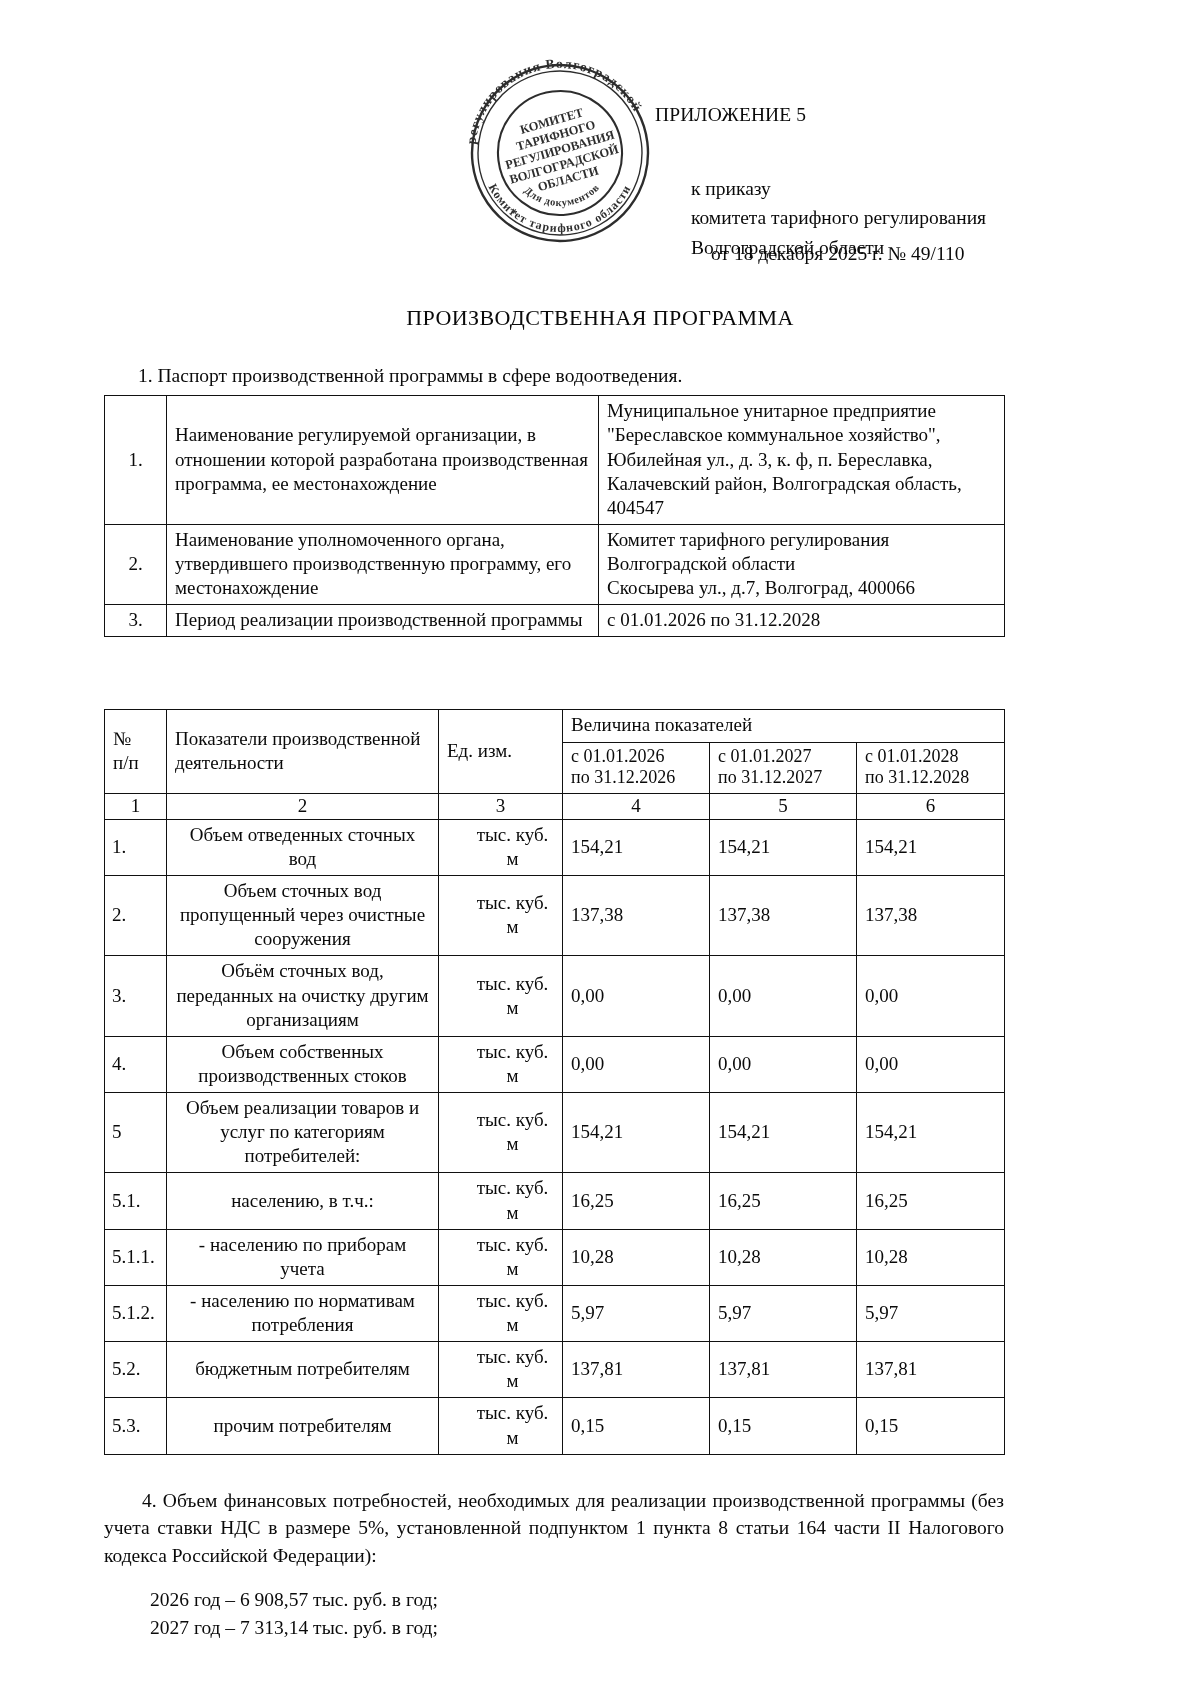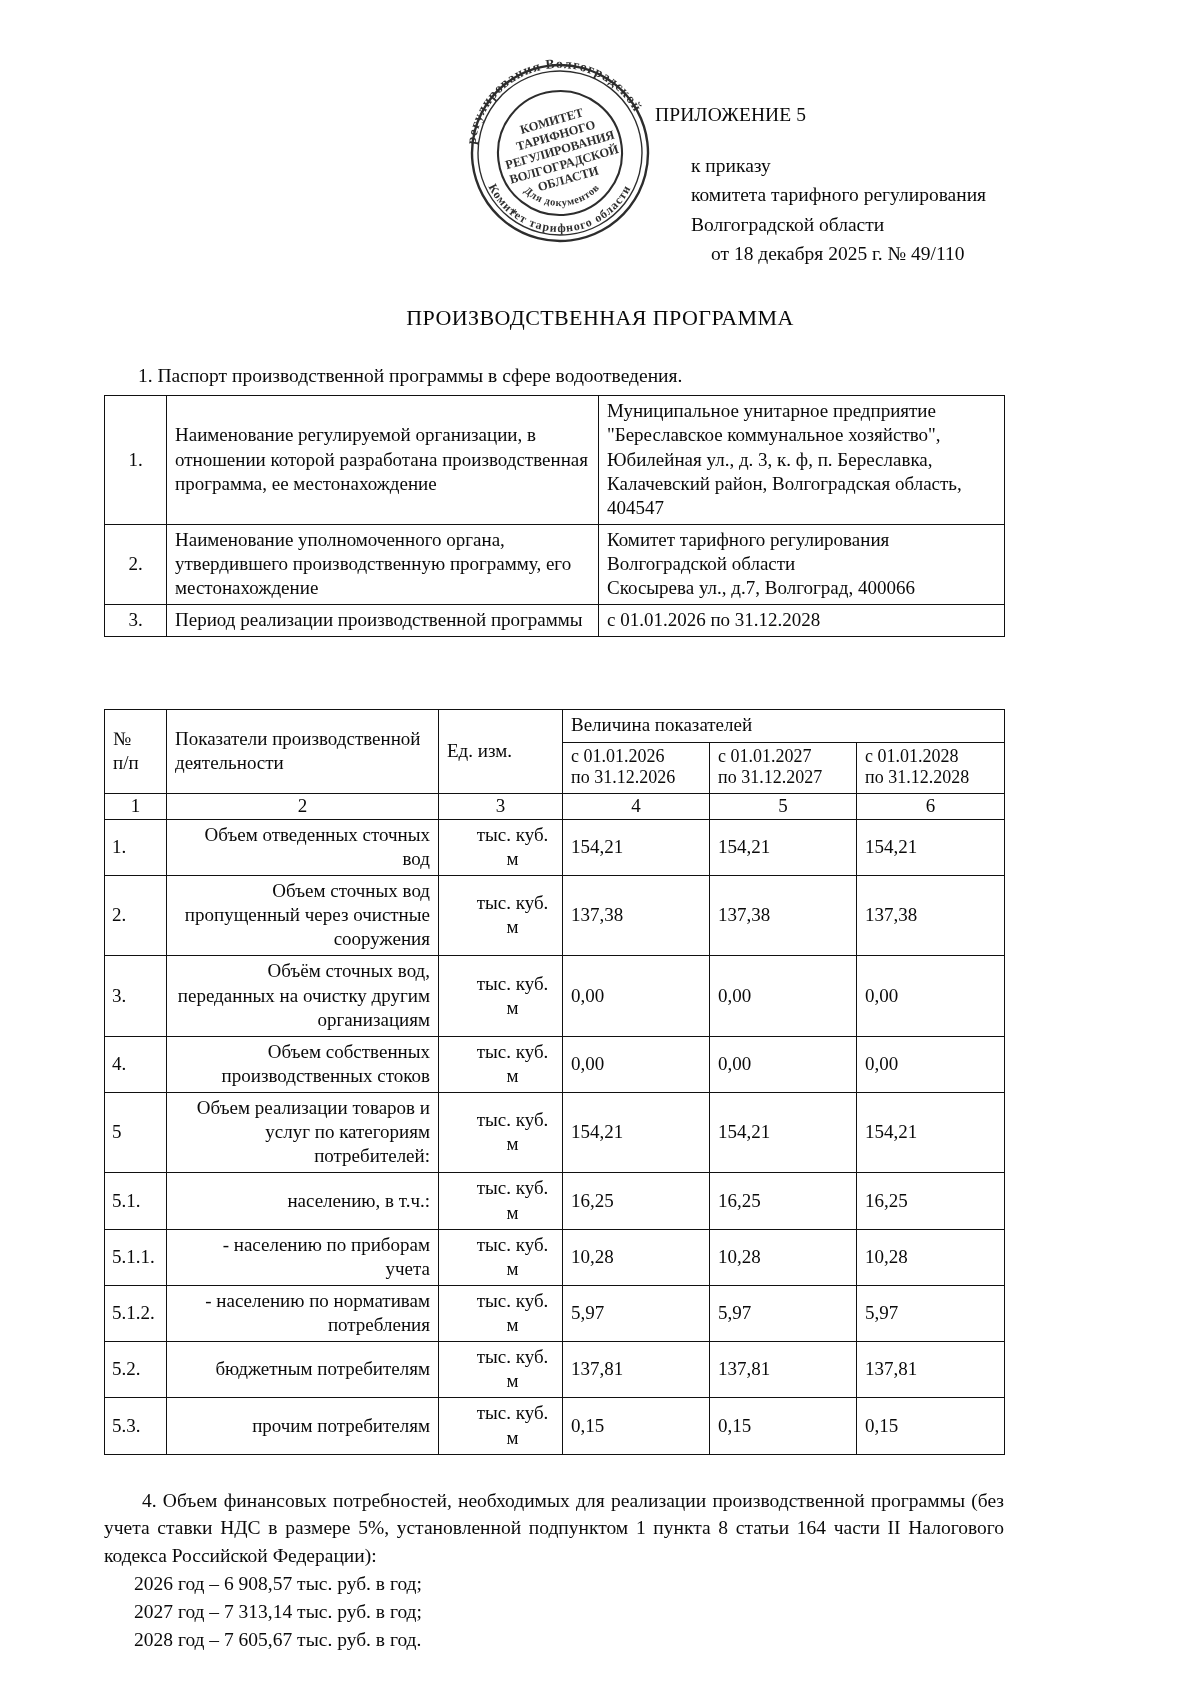--- a/index.html
+++ b/index.html
@@ -35,21 +35,21 @@
 
   
   .header-block {
     position: absolute;
     left: 655px;
     top: 100px;
     width: 430px;
     font-size: 19.5px;
     line-height: 1.52;
   }
-  .header-block .appendix-title { margin-bottom: 21px; letter-spacing: 0.1px; }
+  .header-block .appendix-title { margin-bottom: 44px; letter-spacing: 0.1px; }
   .header-block .addressee-line { white-space: nowrap; margin-left: 36px; }
   .header-date {
     position: absolute;
     left: 683px;
     top: 243px;
     font-size: 19.5px;
     white-space: nowrap;
     margin-left: 28px;
   }
 
@@ -112,33 +112,33 @@
   
   .t2 { margin-top: 0; }
   .t2 col.k1 { width: 62px; }
   .t2 col.k2 { width: 272px; }
   .t2 col.k3 { width: 124px; }
   .t2 col.k4 { width: 147px; }
   .t2 col.k5 { width: 147px; }
   .t2 col.k6 { width: 148px; }
   .t2 td { padding: 2px 6px 3px 6px; }
   .t2 td.idx { text-align: left; padding-left: 7px; vertical-align: middle; }
-  .t2 td.name { text-align: right; vertical-align: middle; }
+  .t2 td.name { text-align: center; vertical-align: middle; }
   .t2 td.unit { text-align: center; vertical-align: middle; padding-left: 32px; }
   .t2 td.num { text-align: left; vertical-align: middle; }
   .t2 th { text-align: center; vertical-align: middle; padding: 3px 4px; }
   .t2 .hdr-sub { font-size: 18px; line-height: 1.2; }
   .t2 .colnum td { text-align: center; padding: 0 4px 1px 4px; }
   .gap-m { height: 32px; }
   .gap-l { height: 40px; }
 
   .tail-list {
     font-size: 19.5px;
     line-height: 1.45;
-    margin: 0;
+    margin: 16px;
     padding: 0;
     list-style: none;
   }
   .tail-list li { text-indent: 30px; }
 </style>
 </head>
 <body>
 
 <div class="page">
 
@@ -346,17 +346,16 @@
       </tbody>
     </table>
 
     <div class="gap-m"></div>
 
     <p class="para">4. Объем финансовых потребностей, необходимых для реализации производственной программы (без учета ставки НДС в размере 5%, установленной подпунктом 1 пункта 8 статьи 164 части II Налогового кодекса Российской Федерации):</p>
 
     <ul class="tail-list">
       <li>2026 год – 6 908,57 тыс. руб. в год;</li>
       <li>2027 год – 7 313,14 тыс. руб. в год;</li>
-      <li>2028 год – 7 605,67 тыс. руб. в год.</li>
     </ul>
 
   </div>
 </div>
 
 </body></html>

